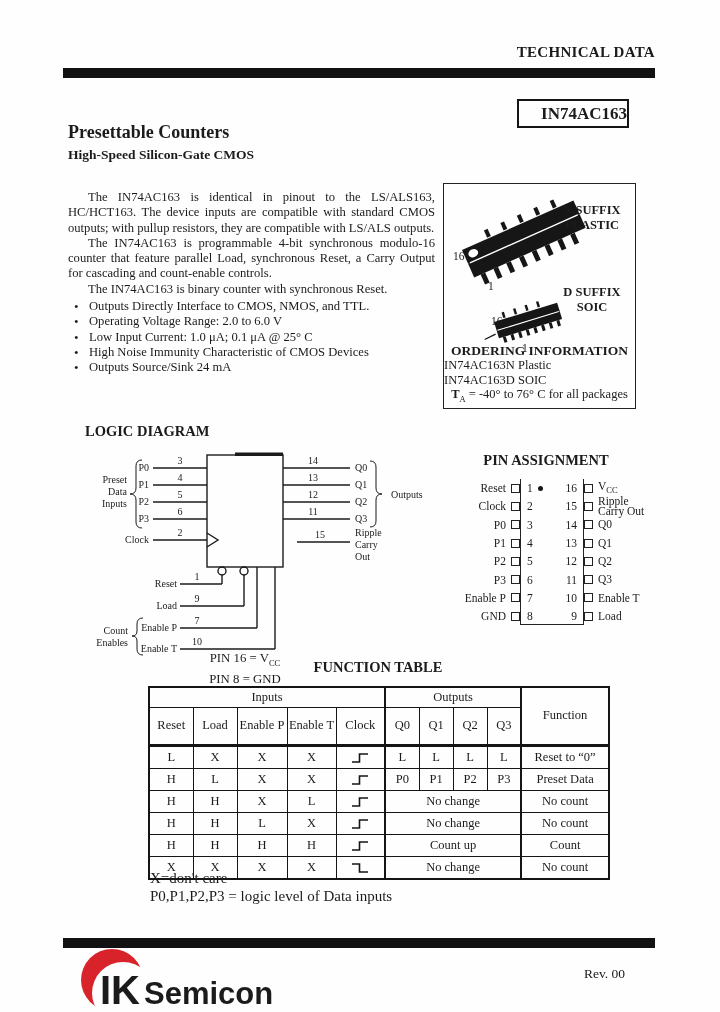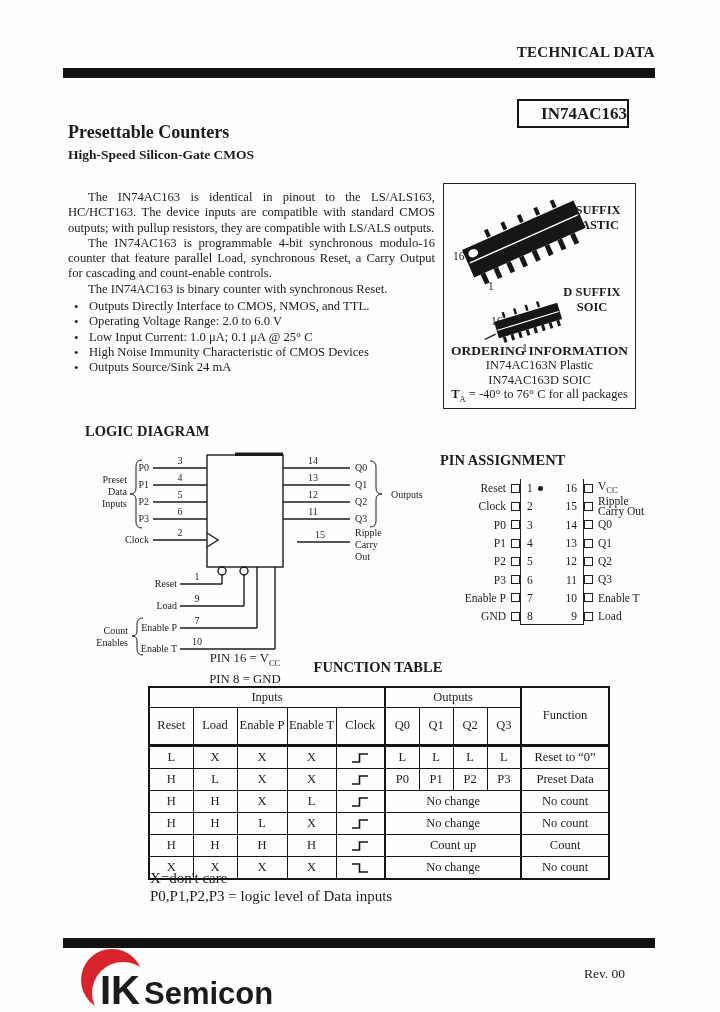--- a/index.html
+++ b/index.html
@@ -22,32 +22,32 @@
   .left-col{left:68px;top:190px;width:367px;font-size:12.6px;line-height:15.3px;text-align:justify;}
   .left-col p{margin:0;text-indent:20px;}
   .features{list-style:none;margin:2px 0 0 0;padding:0;text-align:left;}
   .features li{position:relative;padding-left:21px;}
   .features li::before{content:"\2022";position:absolute;left:6px;font-size:13px;}
   
   .fig-box{left:443px;top:183px;width:191px;height:224px;border:1.3px solid #222;}
   .fig-box .lbl{position:absolute;font-weight:bold;font-size:12.5px;text-align:center;width:72px;}
   .fig-box .pinnum{position:absolute;font-size:11.5px;}
   .ord-title{position:absolute;left:0;top:159px;width:100%;text-align:center;font-weight:bold;font-size:13.5px;}
-  .ord-line{position:absolute;left:0;width:100%;text-align:center;font-size:12.5px;}
+  .ord-line{position:absolute;left:0;width:100%;font-size:12.5px;}
   .ord-temp{position:absolute;left:0;top:203px;width:100%;text-align:center;font-size:12.5px;}
   .ord-temp .tpre{font-weight:bold;}
   sub{font-size:8.5px;}
   
   .ld-title{left:85px;top:423px;width:320px;text-align:left;font-weight:bold;font-size:14.5px;}
   .ld-svg{left:85px;top:443px;}
   svg text{font-family:"Liberation Serif","DejaVu Serif",serif;fill:#1b1b1b;}
   .pin-notes{left:145px;top:650px;width:200px;text-align:center;font-size:12.8px;line-height:16px;}
   
   .pa{left:440px;top:452px;width:212px;}
-  .pa-title{text-align:left;font-weight:bold;font-size:14.5px;margin:0 0 10px 0;}
+  .pa-title{text-align:center;font-weight:bold;font-size:14.5px;margin:0 0 10px 0;}
   .pa-row{display:flex;align-items:center;height:18.3px;}
   .pa-left{flex:0 0 66px;text-align:right;padding-right:5px;font-size:11.5px;}
   .pa-right{flex:1;text-align:left;padding-left:5px;font-size:11.5px;line-height:10.5px;}
   .pa-stub{flex:0 0 7px;height:7px;border:1px solid #222;background:#fff;}
   .pa-mid{flex:0 0 64px;align-self:stretch;display:flex;justify-content:space-between;align-items:center;
     padding:0 6px;border-left:1.5px solid #222;border-right:1.5px solid #222;font-size:11.5px;box-sizing:border-box;}
   .pa-row:first-of-type .pa-mid{border-top:1.5px solid #222;}
   .pa-row:last-of-type .pa-mid{border-bottom:1.5px solid #222;}
   .pa-dot{display:inline-block;width:5px;height:5px;border-radius:50%;background:#151515;margin-left:5px;}
   .pa-num-l{display:flex;align-items:center;}

